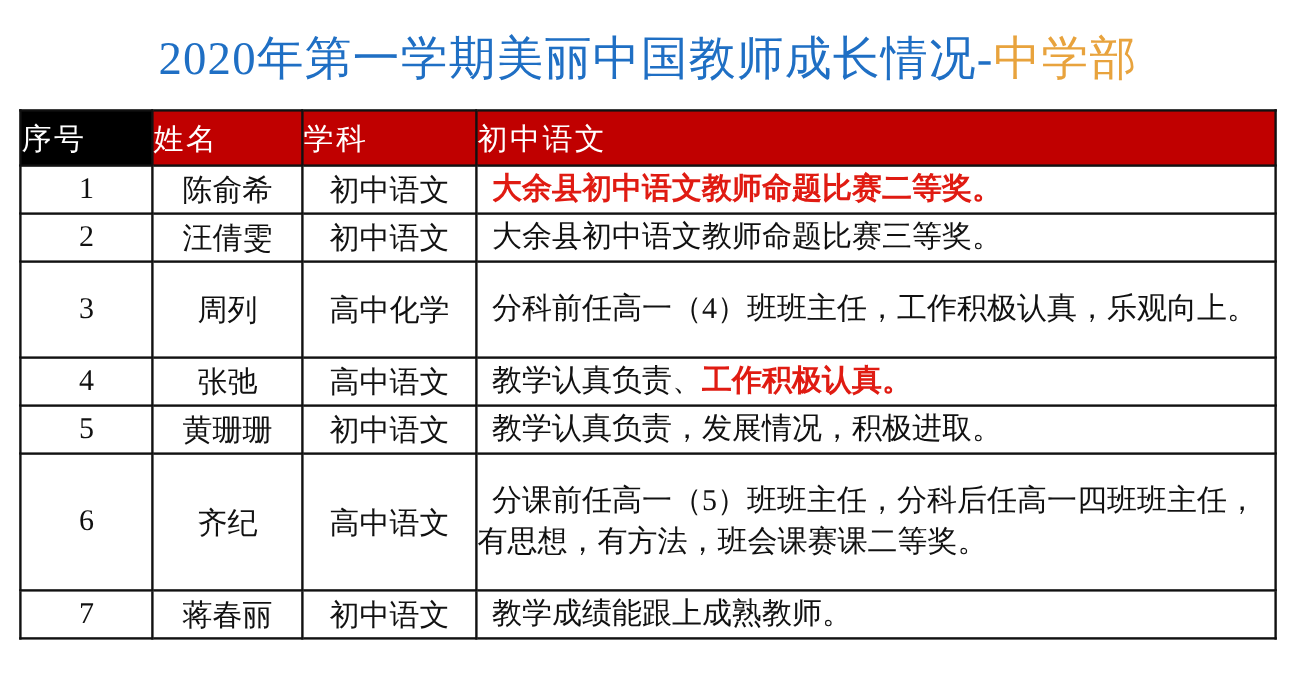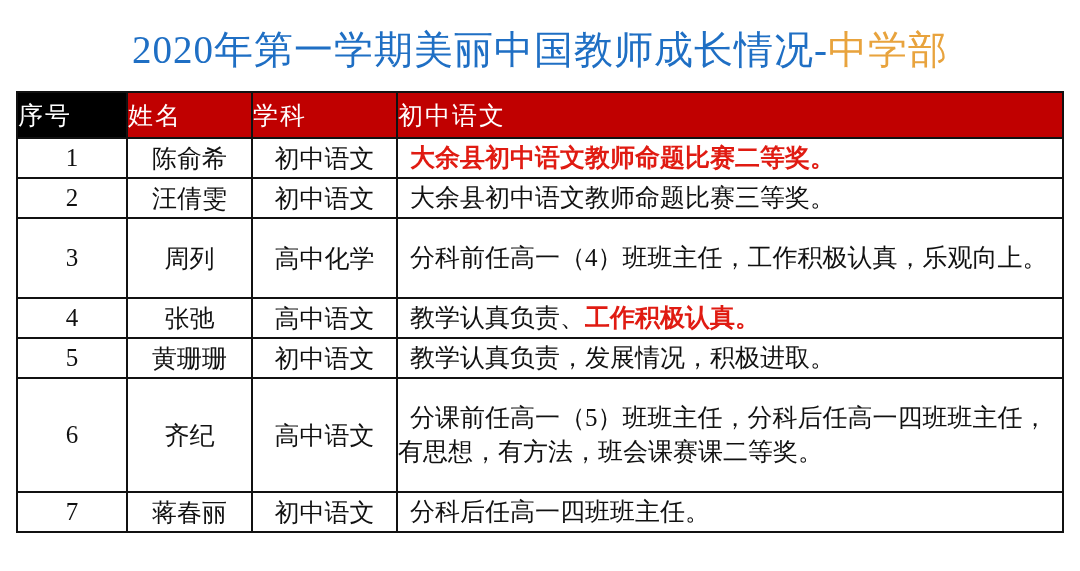--- a/index.html
+++ b/index.html
@@ -150,18 +150,18 @@
       <tr class="row-h3">
         <td class="c-no">6</td>
         <td class="c-name">齐纪</td>
         <td class="c-subject">高中语文</td>
         <td class="c-dev"><span class="black">分课前任高一（5）班班主任，分科后任高一四班班主任，有思想，有方法，班会课赛课二等奖。</span><span class="red"></span></td>
       </tr>
       <tr class="row-h1">
         <td class="c-no">7</td>
         <td class="c-name">蒋春丽</td>
         <td class="c-subject">初中语文</td>
-        <td class="c-dev"><span class="black">分科后任高一四班班主任。</span><span class="red"></span></td>
+        <td class="c-dev"><span class="black">教学成绩能跟上成熟教师。</span><span class="red"></span></td>
       </tr>
     </tbody>
   </table>
 
 </div>
 
 </body></html>

